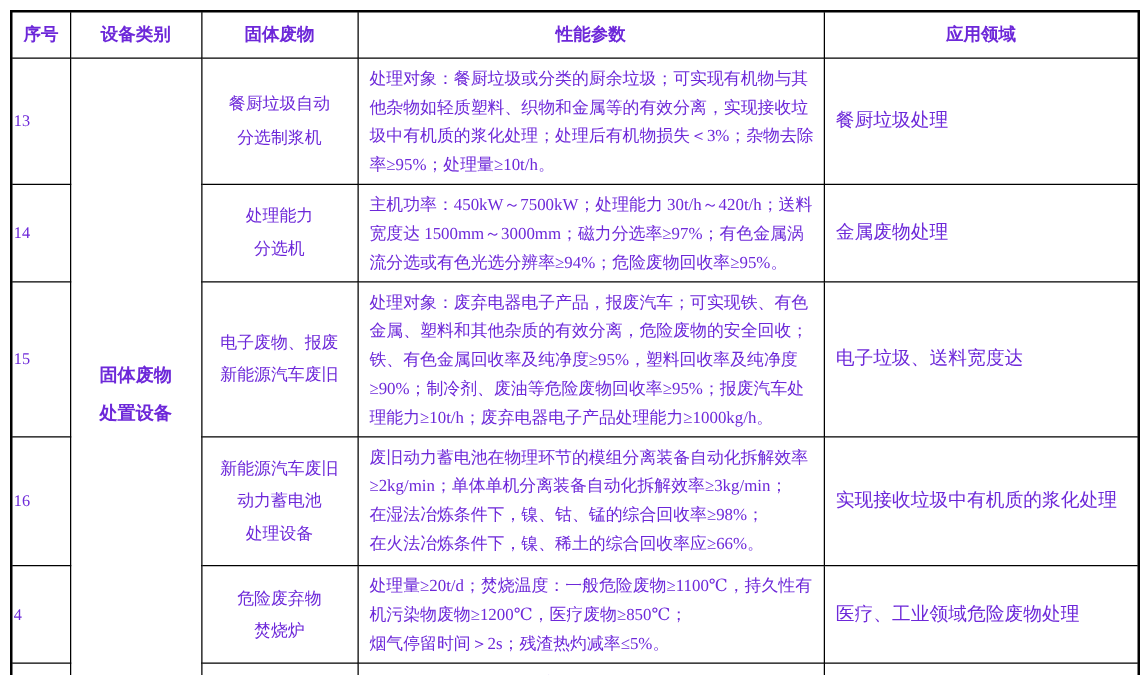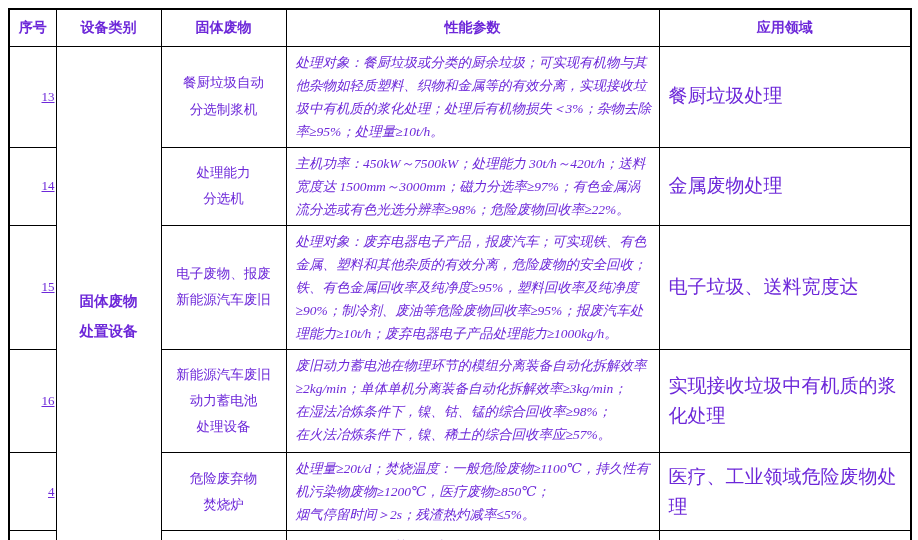--- a/index.html
+++ b/index.html
@@ -25,25 +25,24 @@
   }
   th.hdr {
     font-weight: bold;
     font-size: 14px;
     text-align: center;
     height: 37px;
     padding: 2px;
     background: #ffffff;
   }
   td.c-no {
-    text-align: right;
+    text-align: left;
     vertical-align: middle;
     font-size: 13px;
     font-family: "Liberation Serif", "DejaVu Serif", serif;
-    text-decoration: underline;
   }
   td.c-cat {
     text-align: center;
     vertical-align: middle;
     font-weight: bold;
     font-size: 14.5px;
     white-space: pre-line;
     line-height: 2.1;
   }
   td.c-name {
@@ -54,26 +53,25 @@
     line-height: 1.95;
     padding: 12px 4px;
   }
   td.c-params {
     vertical-align: top;
     text-align: left;
     font-size: 13.5px;
     line-height: 23px;
     padding: 4px 6px 4px 9px;
     white-space: pre-line;
-    font-style: italic;
   }
   td.c-app {
     vertical-align: middle;
     text-align: left;
-    font-size: 19px;
+    font-size: 15px;
     line-height: 1.6;
     padding: 2px 6px 2px 9px;
   }
   tr.h96  { height: 96px; }
   tr.h70  { height: 70px; }
   tr.h111 { height: 111px; }
   tr.h91  { height: 91px; }
   tr.h68  { height: 68px; }
   tr.h54  { height: 54px; }
 </style>
@@ -105,38 +103,38 @@
 处置设备</td>
         <td class="c-name">餐厨垃圾自动
 分选制浆机</td>
         <td class="c-params">处理对象：餐厨垃圾或分类的厨余垃圾；可实现有机物与其他杂物如轻质塑料、织物和金属等的有效分离，实现接收垃圾中有机质的浆化处理；处理后有机物损失＜3%；杂物去除率≥95%；处理量≥10t/h。</td>
         <td class="c-app">餐厨垃圾处理</td>
       </tr>
       <tr class="h70">
         <td class="c-no">14</td>
         <td class="c-name">处理能力
 分选机</td>
-        <td class="c-params">主机功率：450kW～7500kW；处理能力 30t/h～420t/h；送料宽度达 1500mm～3000mm；磁力分选率≥97%；有色金属涡流分选或有色光选分辨率≥98%；危险废物回收率≥22%。</td>
+        <td class="c-params">主机功率：450kW～7500kW；处理能力 30t/h～420t/h；送料宽度达 1500mm～3000mm；磁力分选率≥97%；有色金属涡流分选或有色光选分辨率≥94%；危险废物回收率≥95%。</td>
         <td class="c-app">金属废物处理</td>
       </tr>
       <tr class="h111">
         <td class="c-no">15</td>
         <td class="c-name">电子废物、报废
 新能源汽车废旧</td>
         <td class="c-params">处理对象：废弃电器电子产品，报废汽车；可实现铁、有色金属、塑料和其他杂质的有效分离，危险废物的安全回收；铁、有色金属回收率及纯净度≥95%，塑料回收率及纯净度≥90%；制冷剂、废油等危险废物回收率≥95%；报废汽车处理能力≥10t/h；废弃电器电子产品处理能力≥1000kg/h。</td>
         <td class="c-app">电子垃圾、送料宽度达</td>
       </tr>
       <tr class="h91">
         <td class="c-no">16</td>
         <td class="c-name">新能源汽车废旧
 动力蓄电池
 处理设备</td>
         <td class="c-params">废旧动力蓄电池在物理环节的模组分离装备自动化拆解效率≥2kg/min；单体单机分离装备自动化拆解效率≥3kg/min；
 在湿法冶炼条件下，镍、钴、锰的综合回收率≥98%；
-在火法冶炼条件下，镍、稀土的综合回收率应≥57%。</td>
+在火法冶炼条件下，镍、稀土的综合回收率应≥66%。</td>
         <td class="c-app">实现接收垃圾中有机质的浆化处理</td>
       </tr>
       <tr class="h68">
         <td class="c-no">4</td>
         <td class="c-name">危险废弃物
 焚烧炉</td>
         <td class="c-params">处理量≥20t/d；焚烧温度：一般危险废物≥1100℃，持久性有机污染物废物≥1200℃，医疗废物≥850℃；
 烟气停留时间＞2s；残渣热灼减率≤5%。</td>
         <td class="c-app">医疗、工业领域危险废物处理</td>
       </tr>

